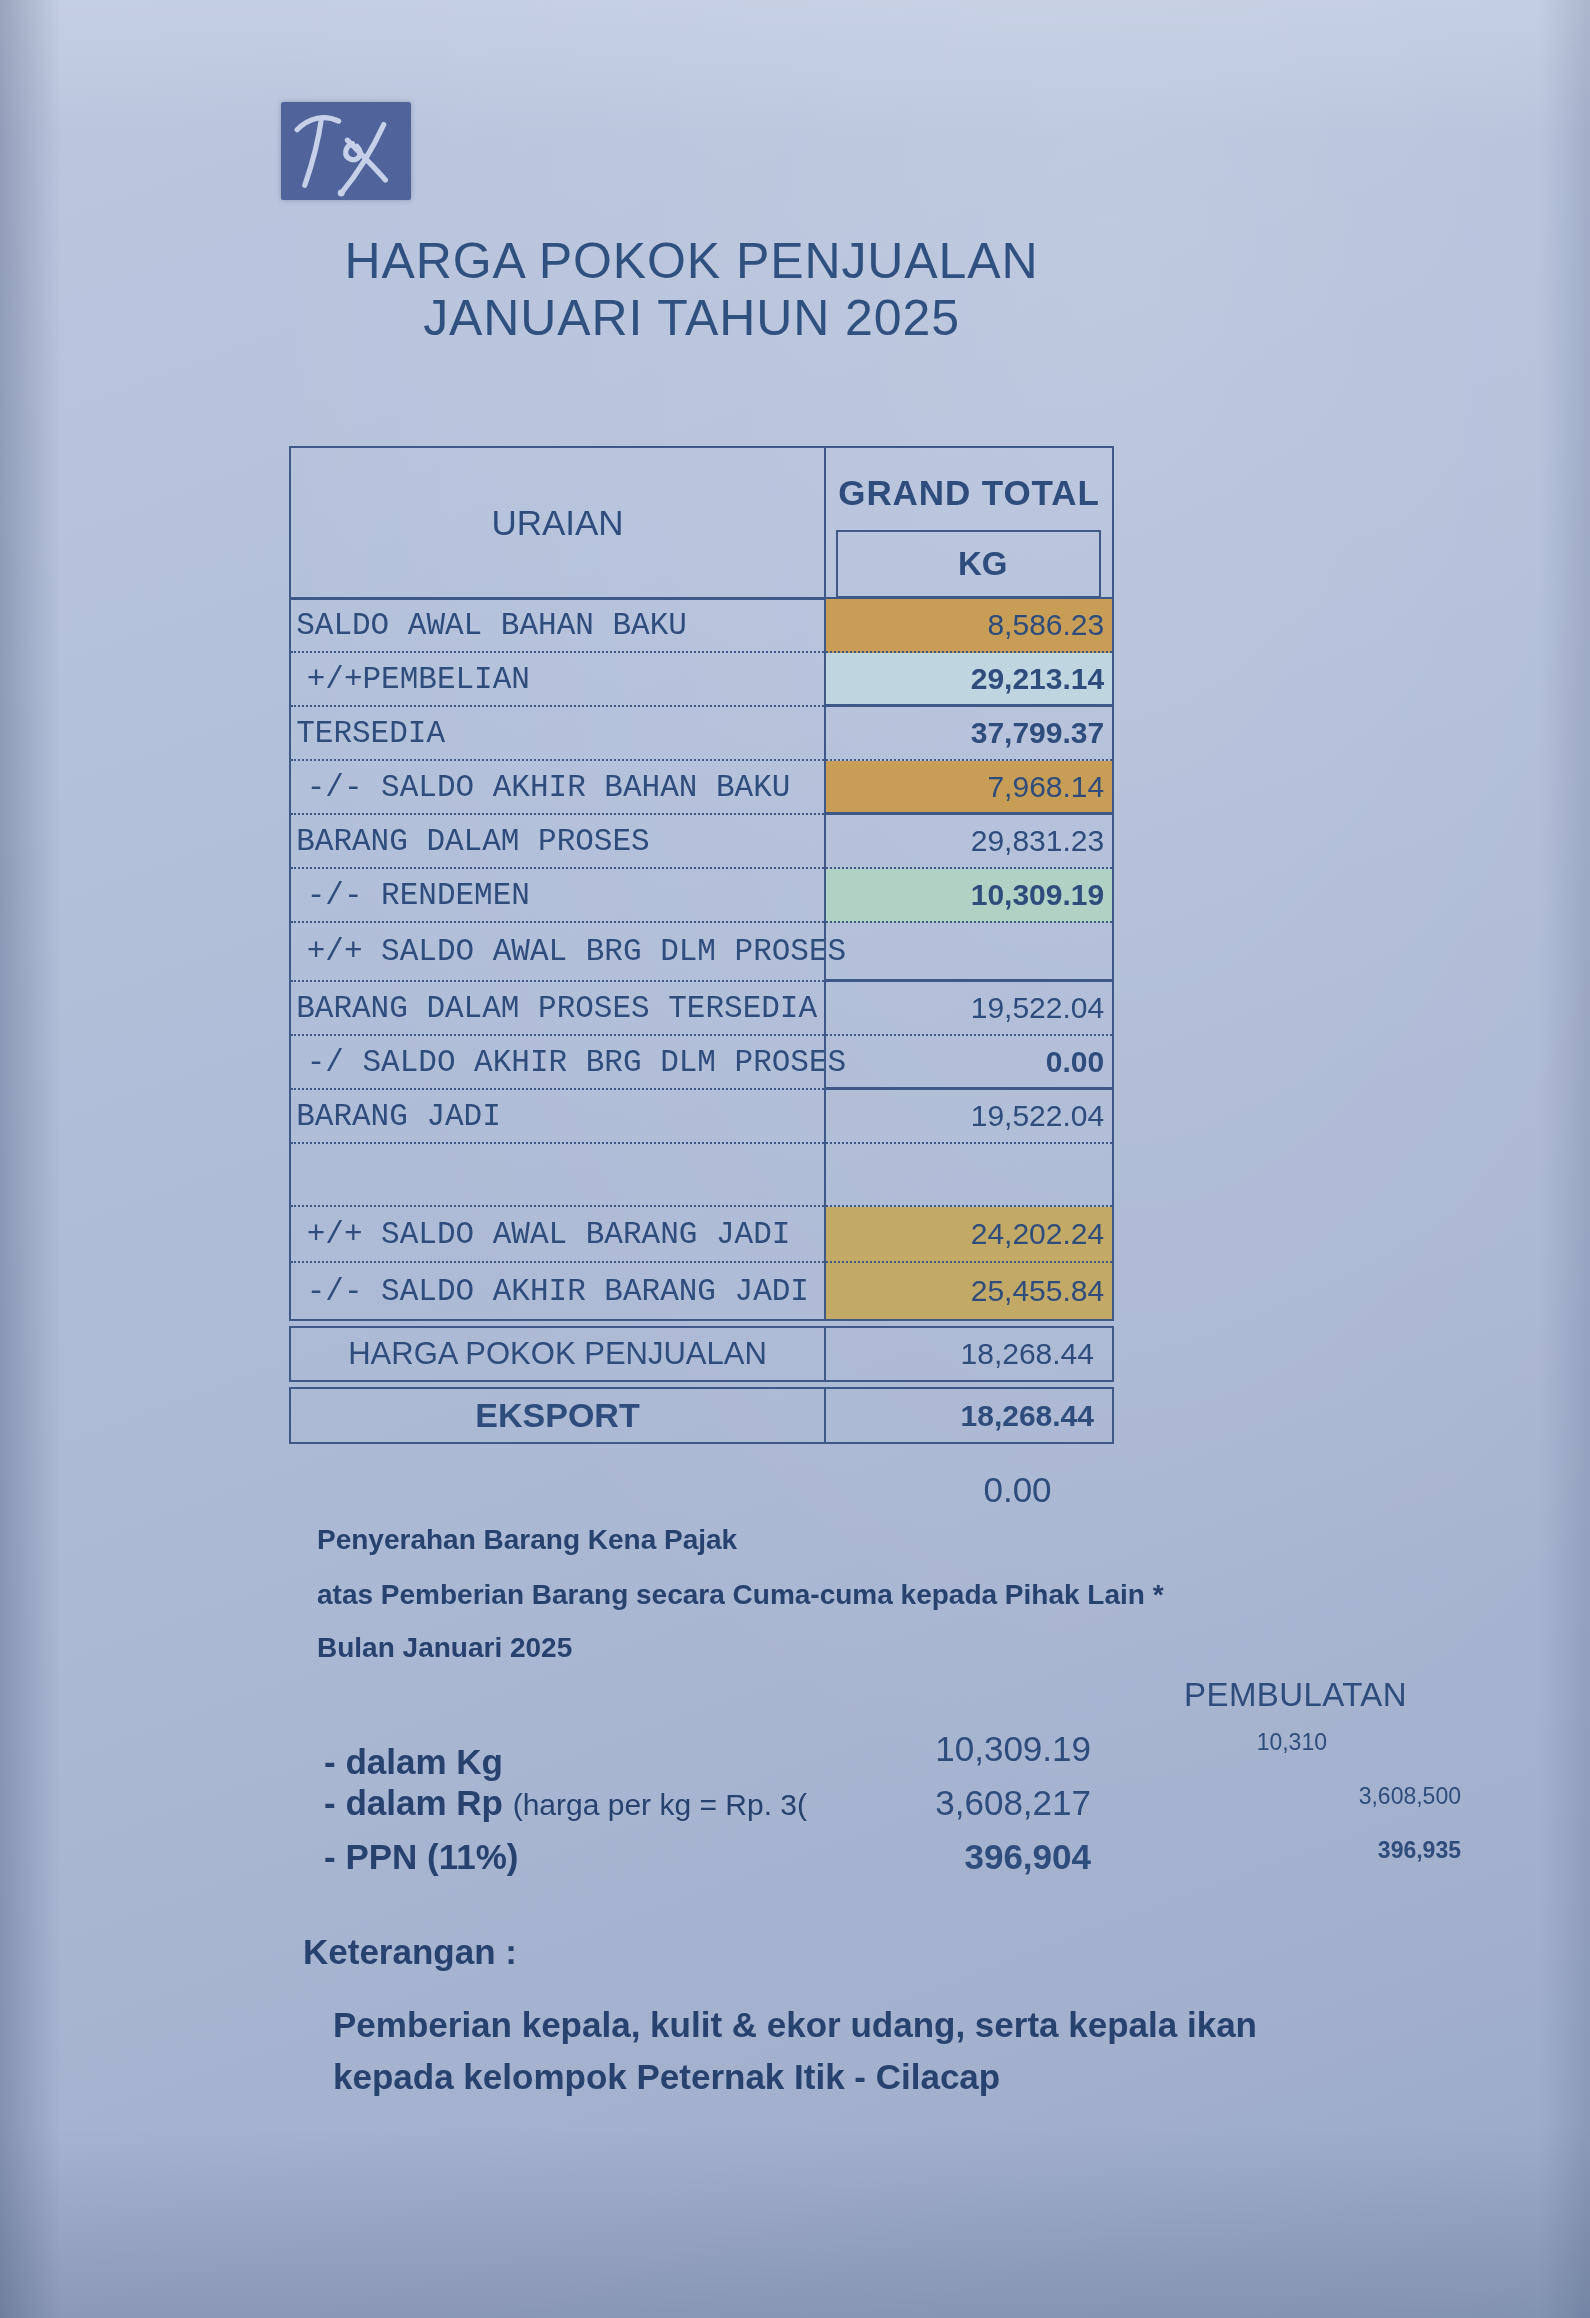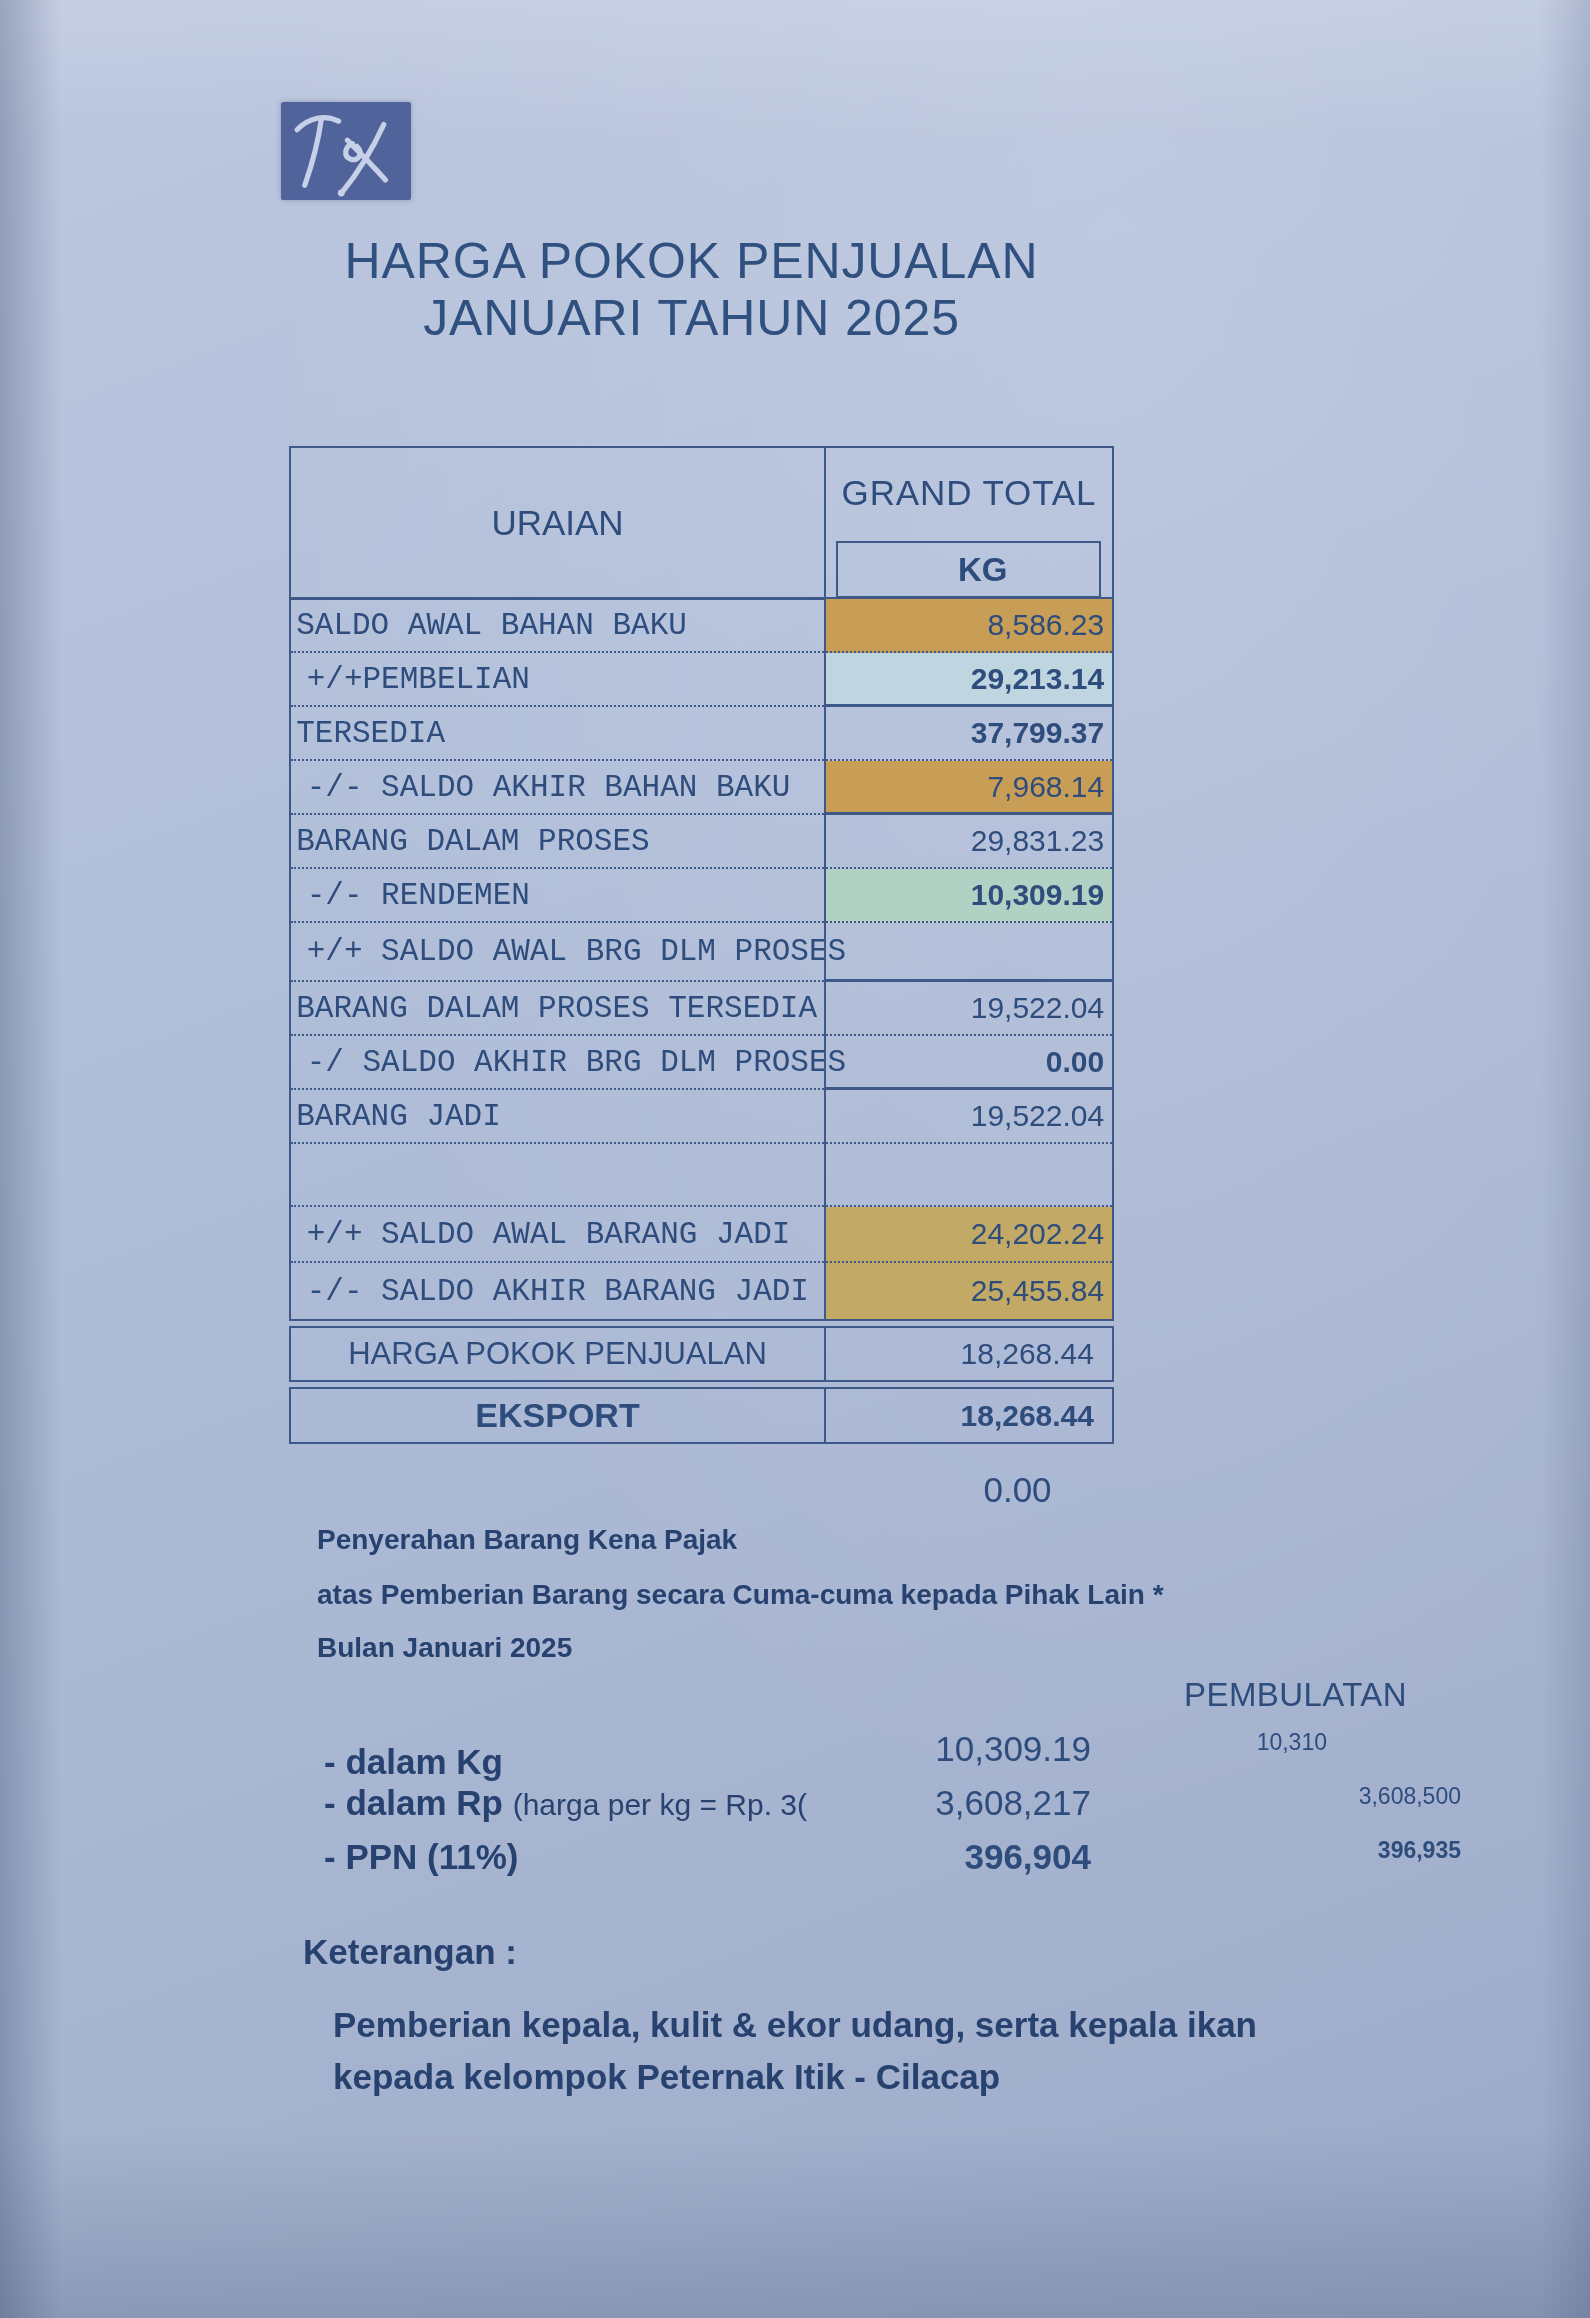--- a/index.html
+++ b/index.html
@@ -28,22 +28,22 @@
   
   .title{position:absolute;left:287px;top:233px;width:809px;text-align:center;
     font-size:50px;line-height:57px;color:#30517f;letter-spacing:0.9px;font-weight:400;}
 
   
   .hpp{position:absolute;left:289px;top:446px;width:824px;height:1009px;font-size:31px;}
   .box{position:absolute;border:2.6px solid var(--border);box-sizing:border-box;}
   .cell-uraian{left:0;top:0;width:537px;height:154px;display:flex;align-items:center;justify-content:center;font-size:35px;}
   .cell-gt{left:535px;top:0;width:290px;height:154px;}
   .gt-label{position:absolute;left:0;top:0;right:0;height:90px;display:flex;align-items:center;justify-content:center;
-    font-weight:400;font-size:35px;letter-spacing:0.9px;}
-  .kg-box{position:absolute;left:10.4px;right:11px;bottom:0;height:57px;border:2.6px solid var(--border);box-sizing:border-box;
+    font-weight:700;font-size:35px;letter-spacing:0.9px;}
+  .kg-box{position:absolute;left:10.4px;right:11px;bottom:0;height:68px;border:2.6px solid var(--border);box-sizing:border-box;
     display:flex;align-items:center;justify-content:center;font-weight:700;font-size:33px;padding-left:28px;}
   .lcol{left:0;top:151px;width:537px;height:724px;}
   .vcol{left:535px;top:151px;width:290px;height:724px;}
   .lr,.vr{box-sizing:border-box;border-bottom:2.6px dotted var(--border);}
   .lr{display:flex;align-items:center;padding-left:5.2px;white-space:nowrap;font-family:Liberation Mono, monospace;}
   .lr.ind{padding-left:15.7px;}
   .lr.last,.vr.last{border-bottom:none;}
   .vr{display:flex;align-items:center;justify-content:flex-end;padding-right:7.8px;font-size:30px;}
   .h62{height:54px;} .h68{height:59px;} .h72{height:63px;} .h64{height:56px;}
   .bld{font-weight:700;}

